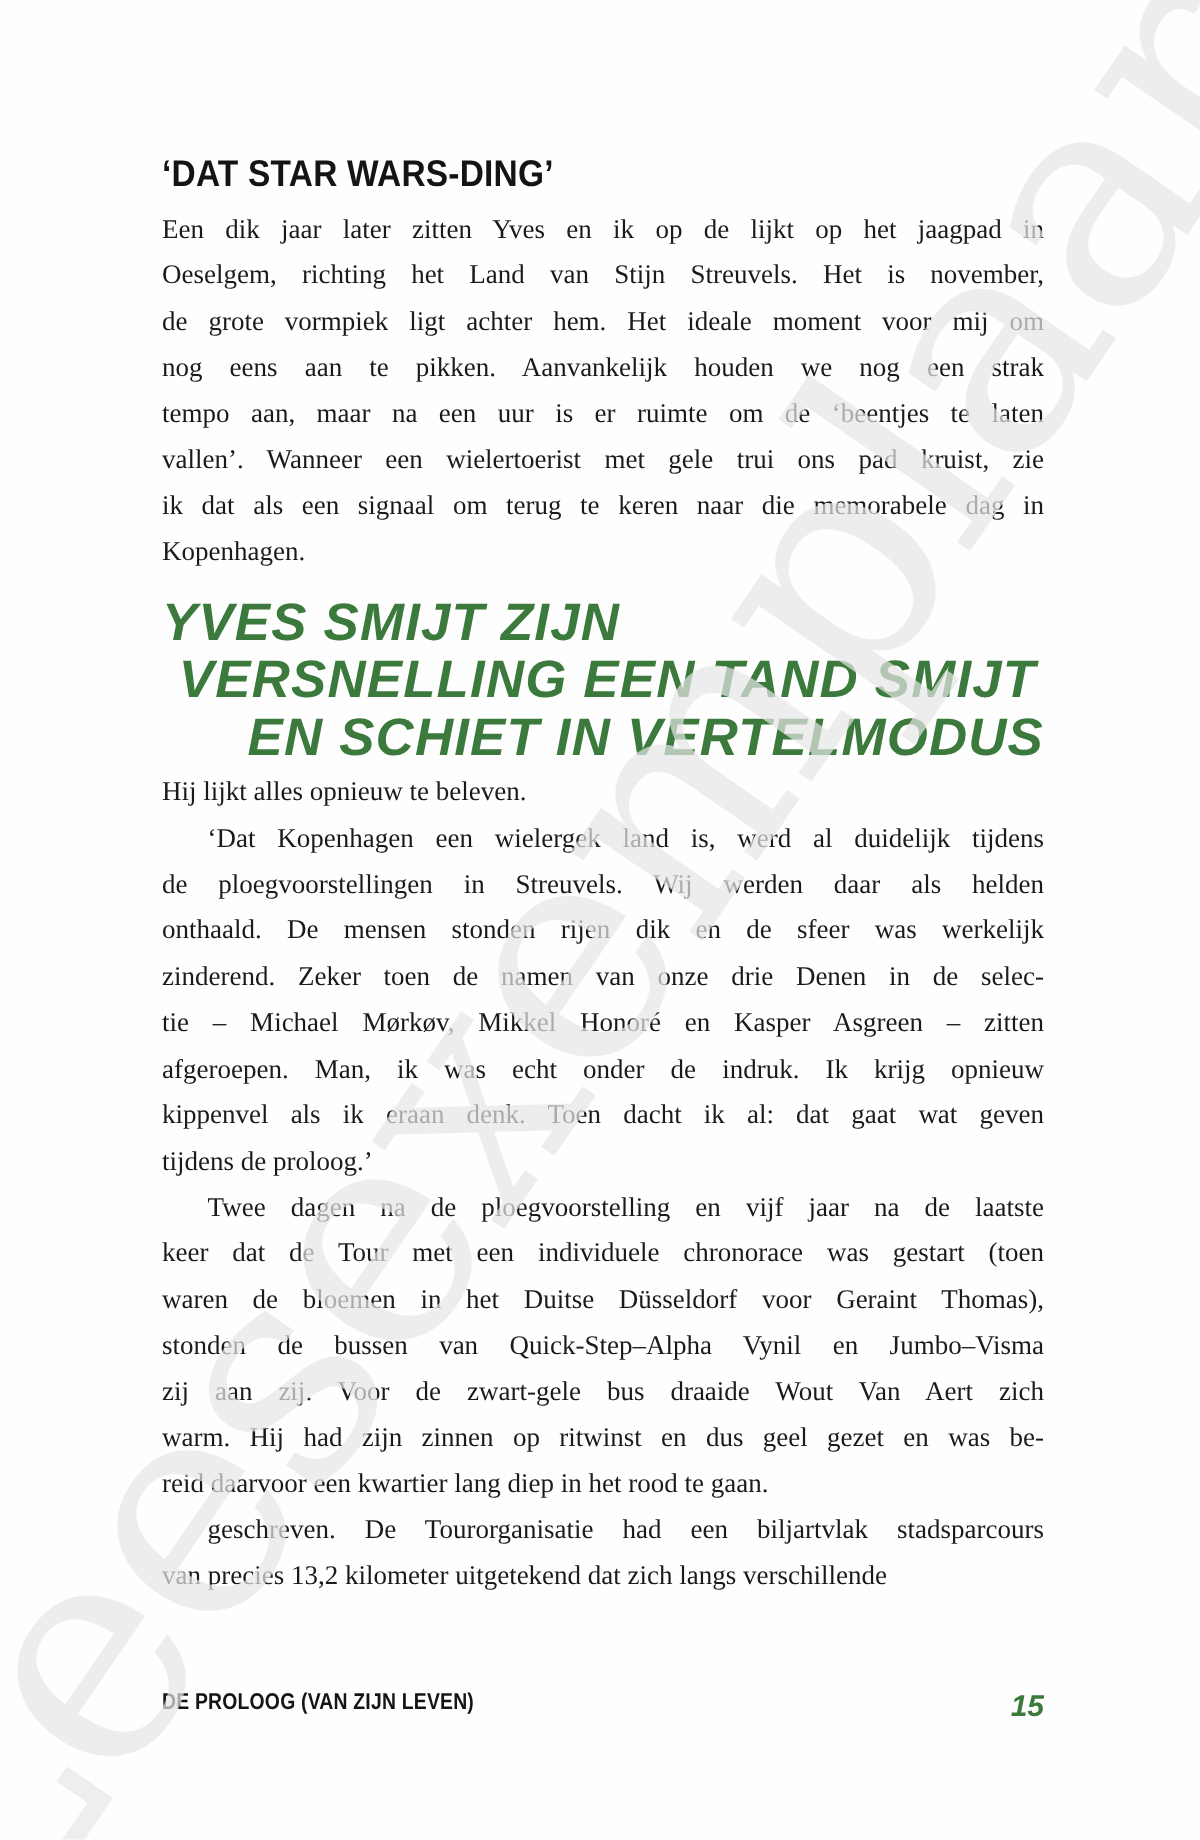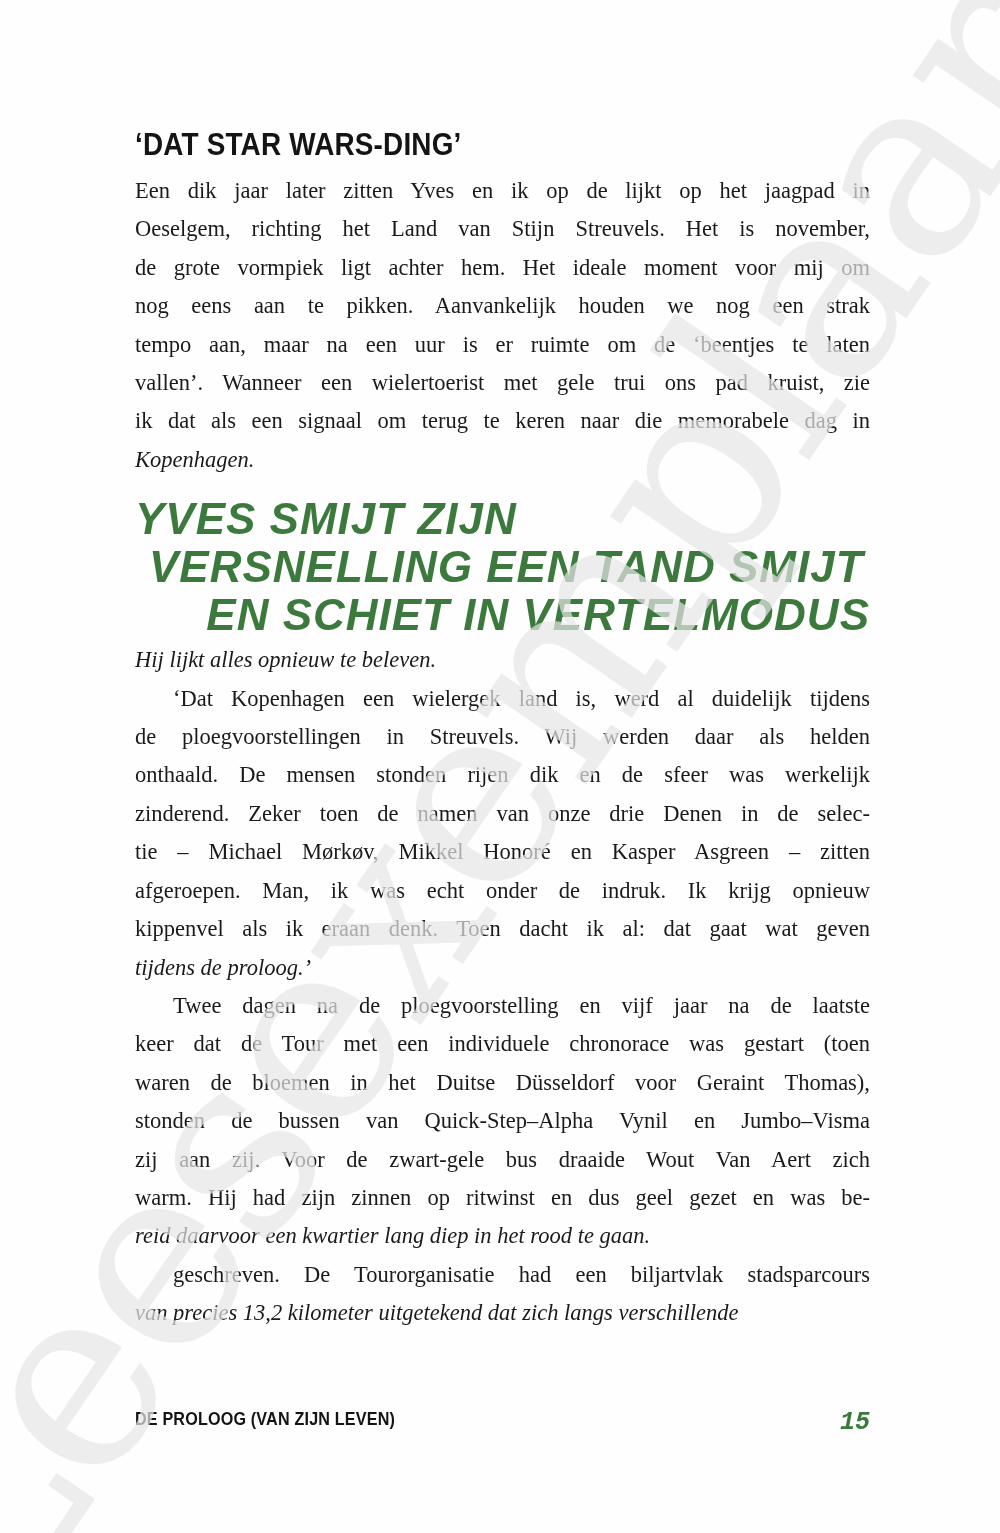--- a/index.html
+++ b/index.html
@@ -57,21 +57,20 @@
     font-size: 22.5px;
     line-height: 38.4px;
   }
   .para .line {
     text-align: justify;
     text-align-last: justify;
     text-justify: inter-word;
   }
   .para .line.line-last {
     text-align-last: left;
-    font-style: italic;
   }
   .para.indent .line:first-child {
     text-indent: 38px;
   }
   
   .green-heading {
     margin: 16px 0 2px;
     color: var(--green, #3b7a3c);
     font-family: "Liberation Sans", sans-serif;
     font-style: italic;
@@ -98,21 +97,21 @@
     font-family: "Liberation Sans", sans-serif;
     font-weight: 700;
     font-size: 19px;
     letter-spacing: 0.2px;
     color: #141414;
     transform: scaleX(0.85);
     transform-origin: left center;
     white-space: nowrap;
   }
   .page-number {
-    font-family: Liberation Mono, monospace;
+    font-family: Liberation Sans, sans-serif;
     font-style: italic;
     font-weight: 900;
     font-size: 25px;
     color: var(--green, #3b7a3c);
   }
 </style>
 </head>
 <body>
 
 <div class="page">

